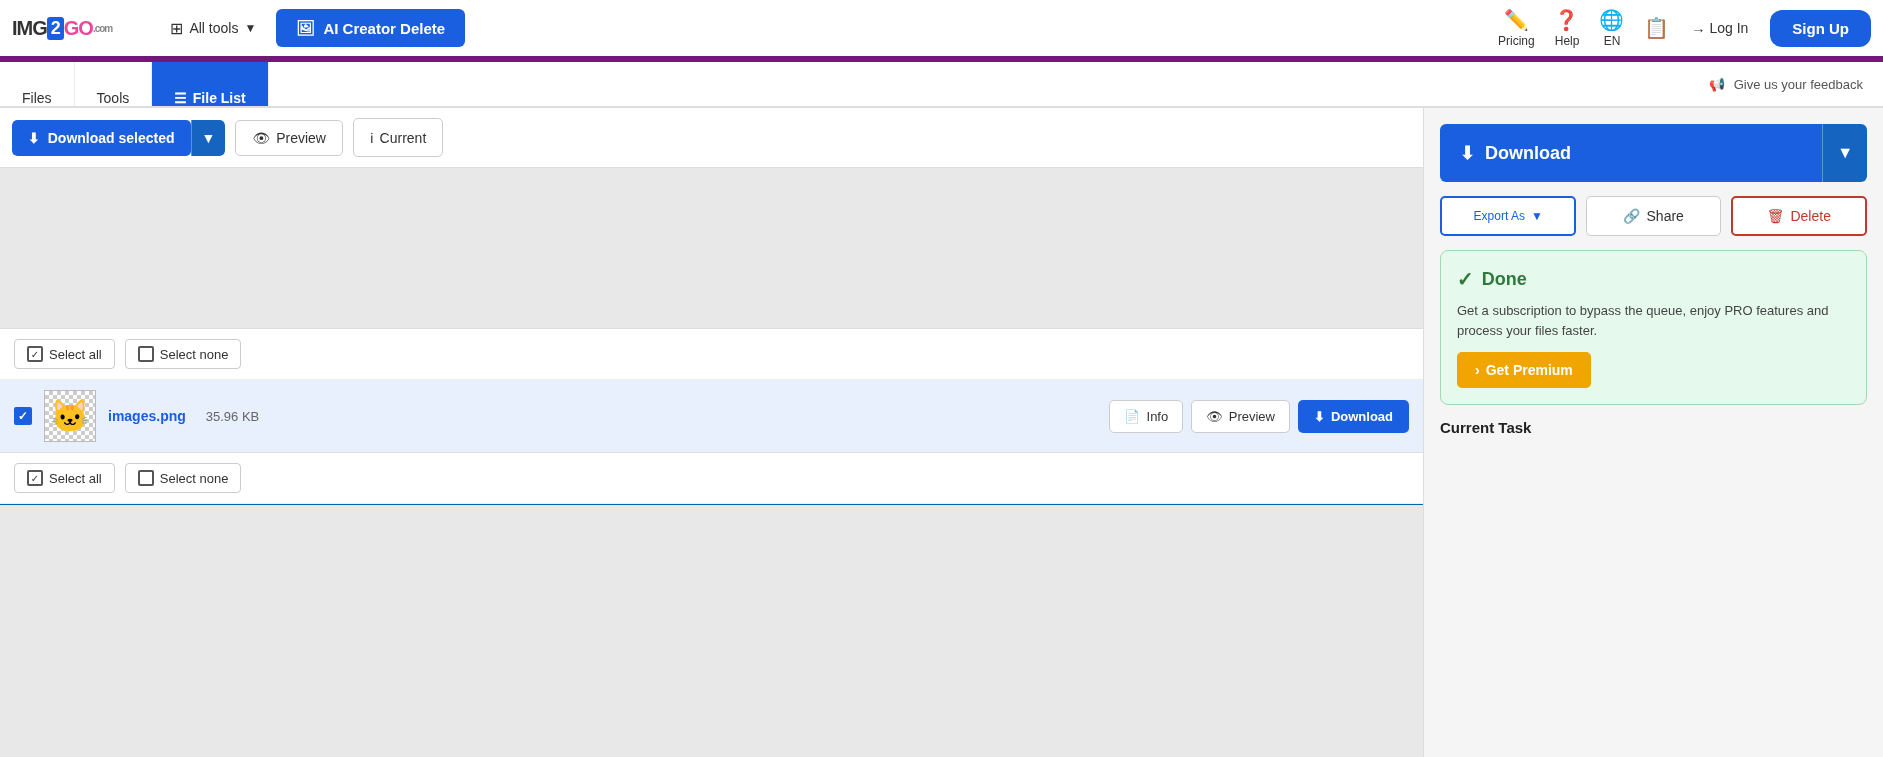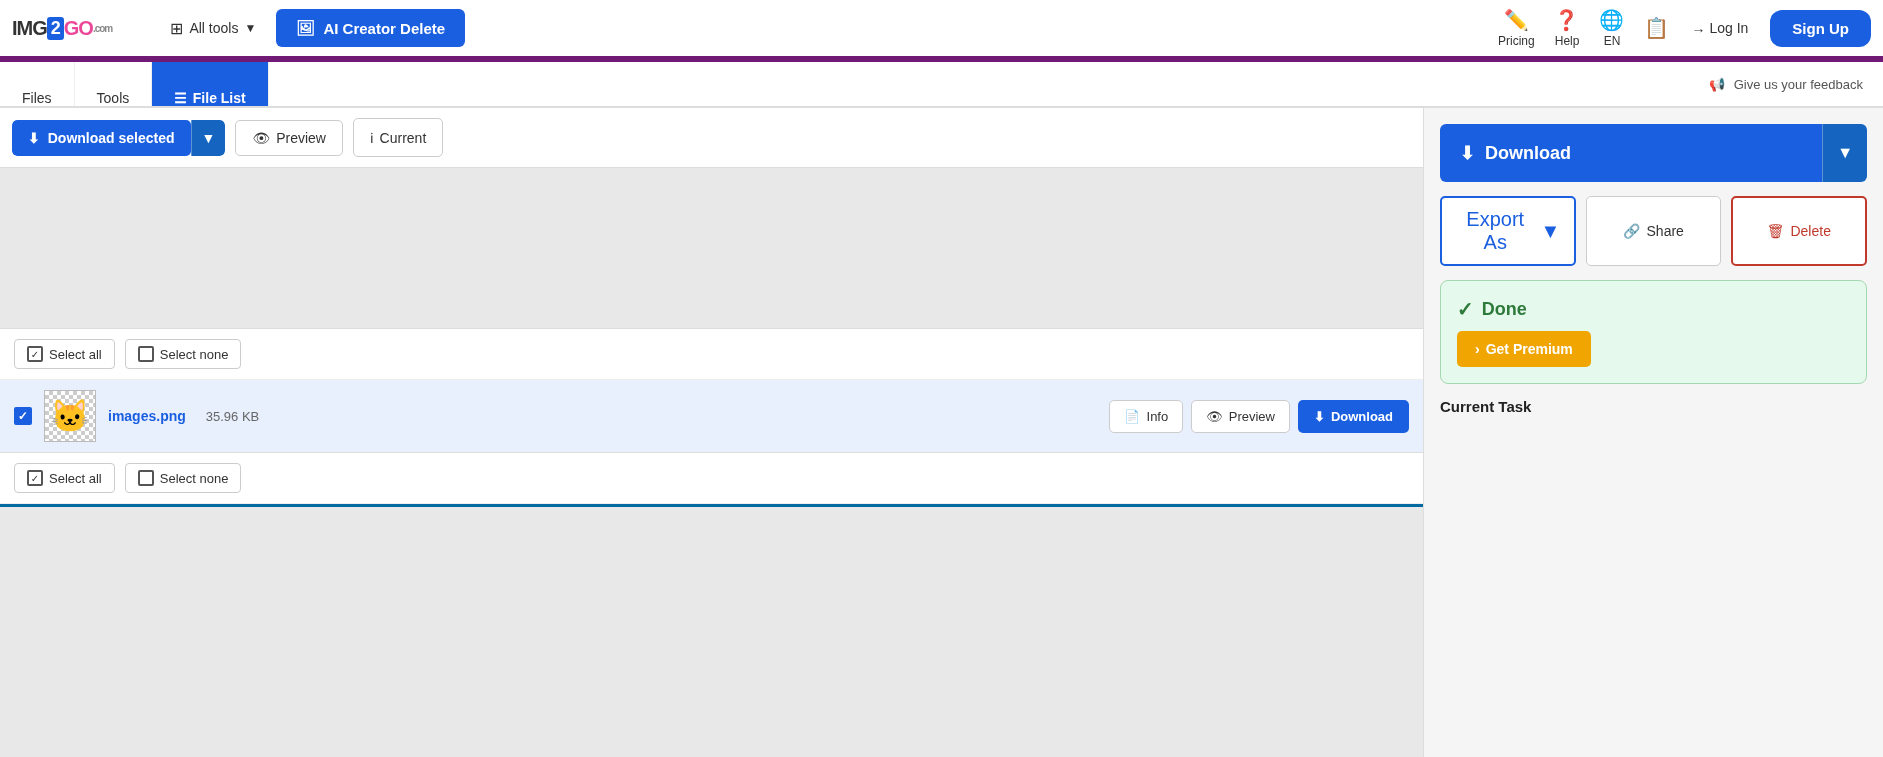--- a/index.html
+++ b/index.html
@@ -217,21 +217,21 @@
     .empty-area {
       flex: 0 0 160px;
       background: #e8e8e8;
     }
 
     
     .file-list-section {
       background: #fff;
       margin: 0;
       border-top: 1px solid #ddd;
-      border-bottom: 3px solid #0369a1;
+      border-bottom: 1px solid #0369a1;
     }
 
     .select-bar {
       display: flex;
       align-items: center;
       gap: 10px;
       padding: 10px 14px;
       background: #fff;
       border-bottom: 1px solid #eee;
     }
@@ -408,21 +408,21 @@
       display: flex;
       gap: 10px;
     }
     .export-as-btn {
       flex: 1;
       border: 2px solid #1a5fe0;
       background: #fff;
       color: #1a5fe0;
       border-radius: 5px;
       padding: 10px 14px;
-      font-size: 20px;
+      font-size: 12px;
       cursor: pointer;
       display: flex;
       align-items: center;
       justify-content: center;
       gap: 6px;
     }
     .share-btn {
       flex: 1;
       border: 1px solid #ccc;
       background: #fff;
@@ -665,20 +665,21 @@
         <span>🗑</span>
         <span>Delete</span>
       </button>
     </div>
 
     <div class="done-card">
       <div class="done-title">
         <span class="done-check">✓</span>
         <span>Done</span>
       </div>
+      <p class="done-text">Get a subscription to bypass the queue, enjoy PRO features and process your files faster.</p>
       <button class="get-premium-btn">
         <span>›</span>
         <span>Get Premium</span>
       </button>
     </div>
 
     <div>
       <span class="current-task-label">Current Task</span>
     </div>
 

